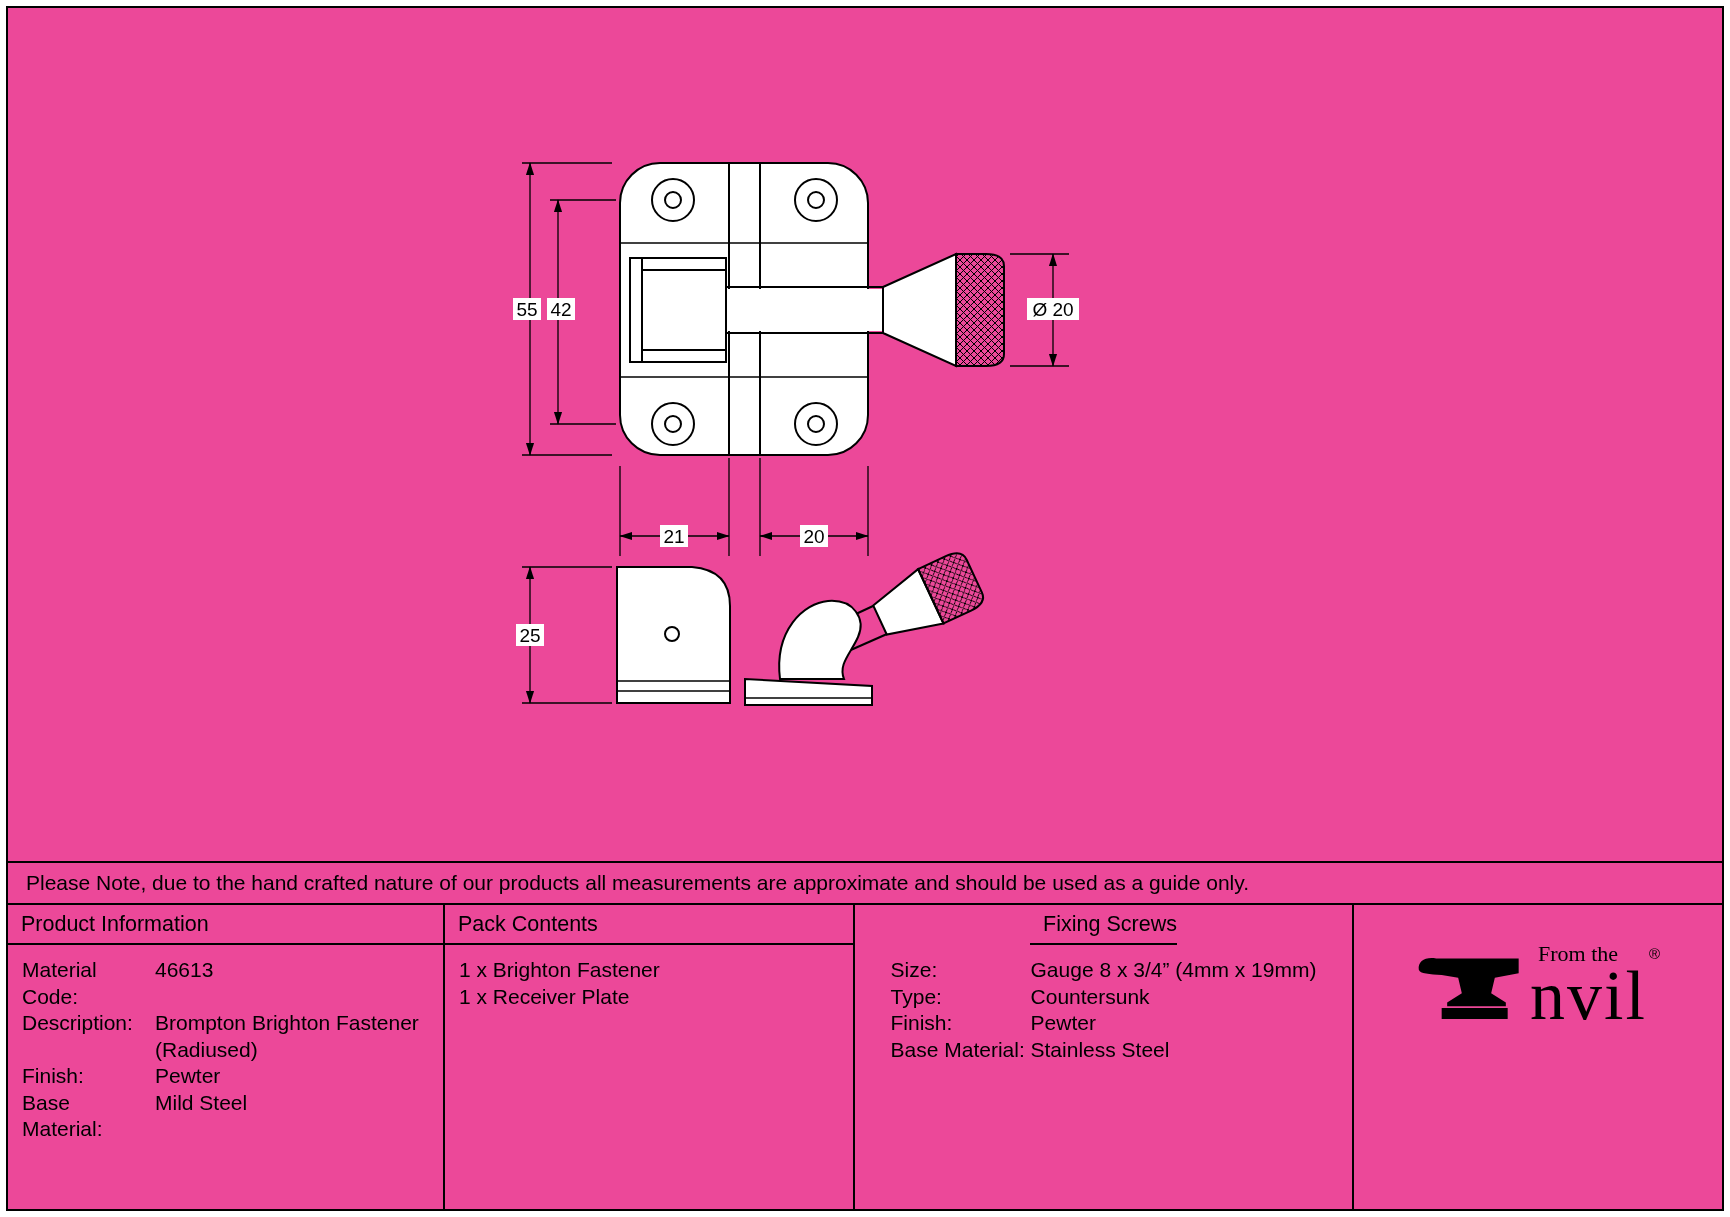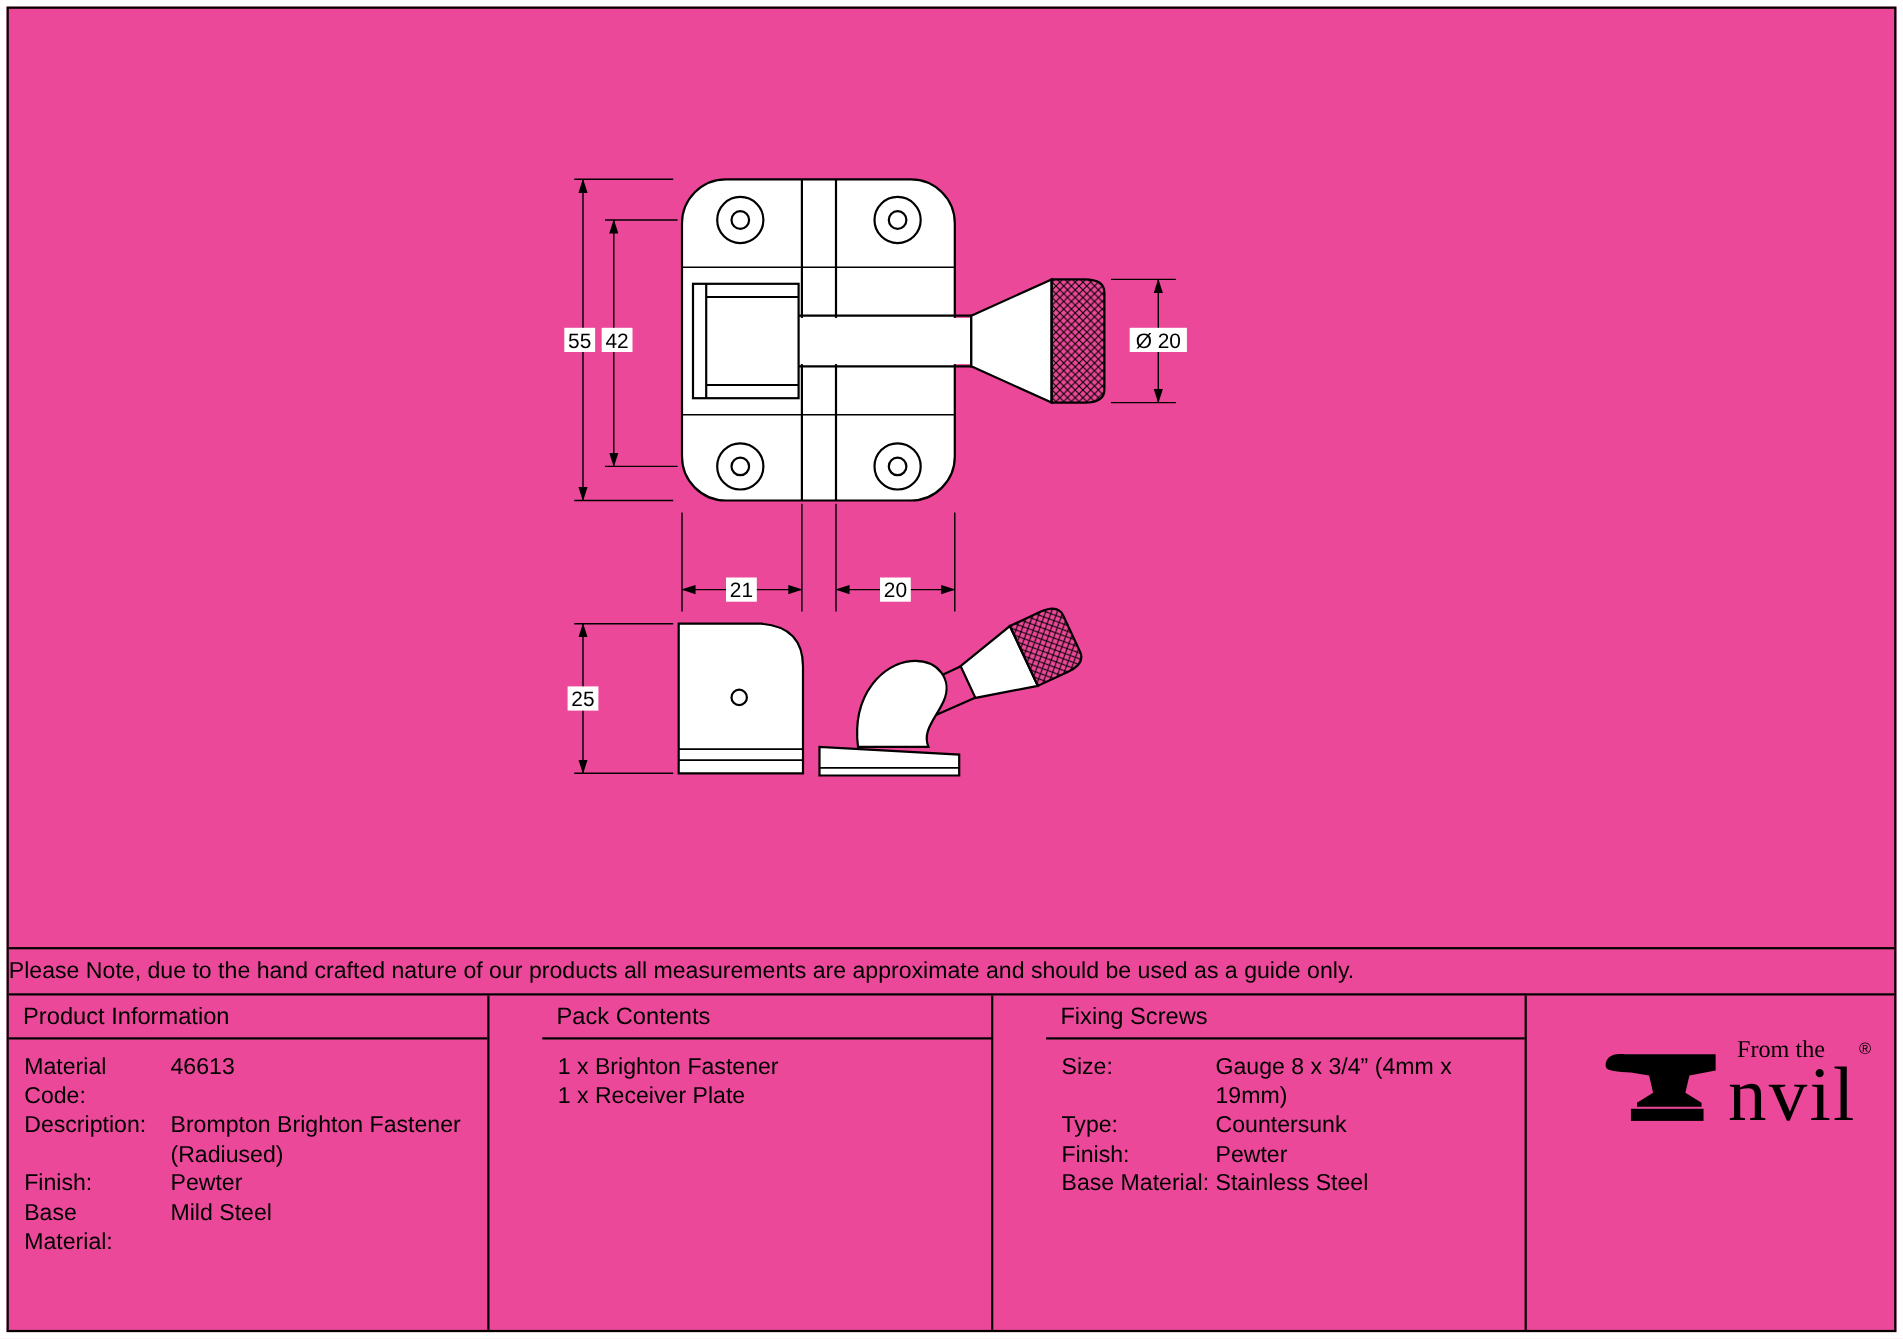--- a/index.html
+++ b/index.html
@@ -16,28 +16,28 @@
     border:2px solid #000;
     display:flex; flex-direction:column;
     background:#ec4899;
   }
   .drawing-area { height:853px; position:relative; overflow:hidden; }
   .drawing-area svg { display:block; width:1714px; height:853px; }
 
   .note-row {
     height:42px; border-top:2px solid #000;
     display:flex; align-items:center;
-    font-size:21px;
-  }
-
-  .info-table { flex:1; border-top:2px solid #000; display:flex;gap:48px; }
+    padding-left:18px; font-size:21px;
+  }
+
+  .info-table { flex:1; border-top:2px solid #000; display:flex; }
   .col { display:flex; flex-direction:column; border-right:2px solid #000; }
   .col-product { width:437px; }
   .col-pack    { width:410px; }
-  .col-screws  { width:437px; }
+  .col-screws  { width:499px;align-items:center; }
   .col-logo    { flex:1; border-right:none; align-items:center; padding-top:36px; }
 
   .cell-header {
     height:40px; flex:none;
     border-bottom:2px solid #000;
     display:flex; align-items:center;
     padding-left:13px; font-size:21.5px;
   }
   .cell-body { padding:12px 14px; font-size:21px; line-height:26.5px; }
   .kv-row { display:flex; }

